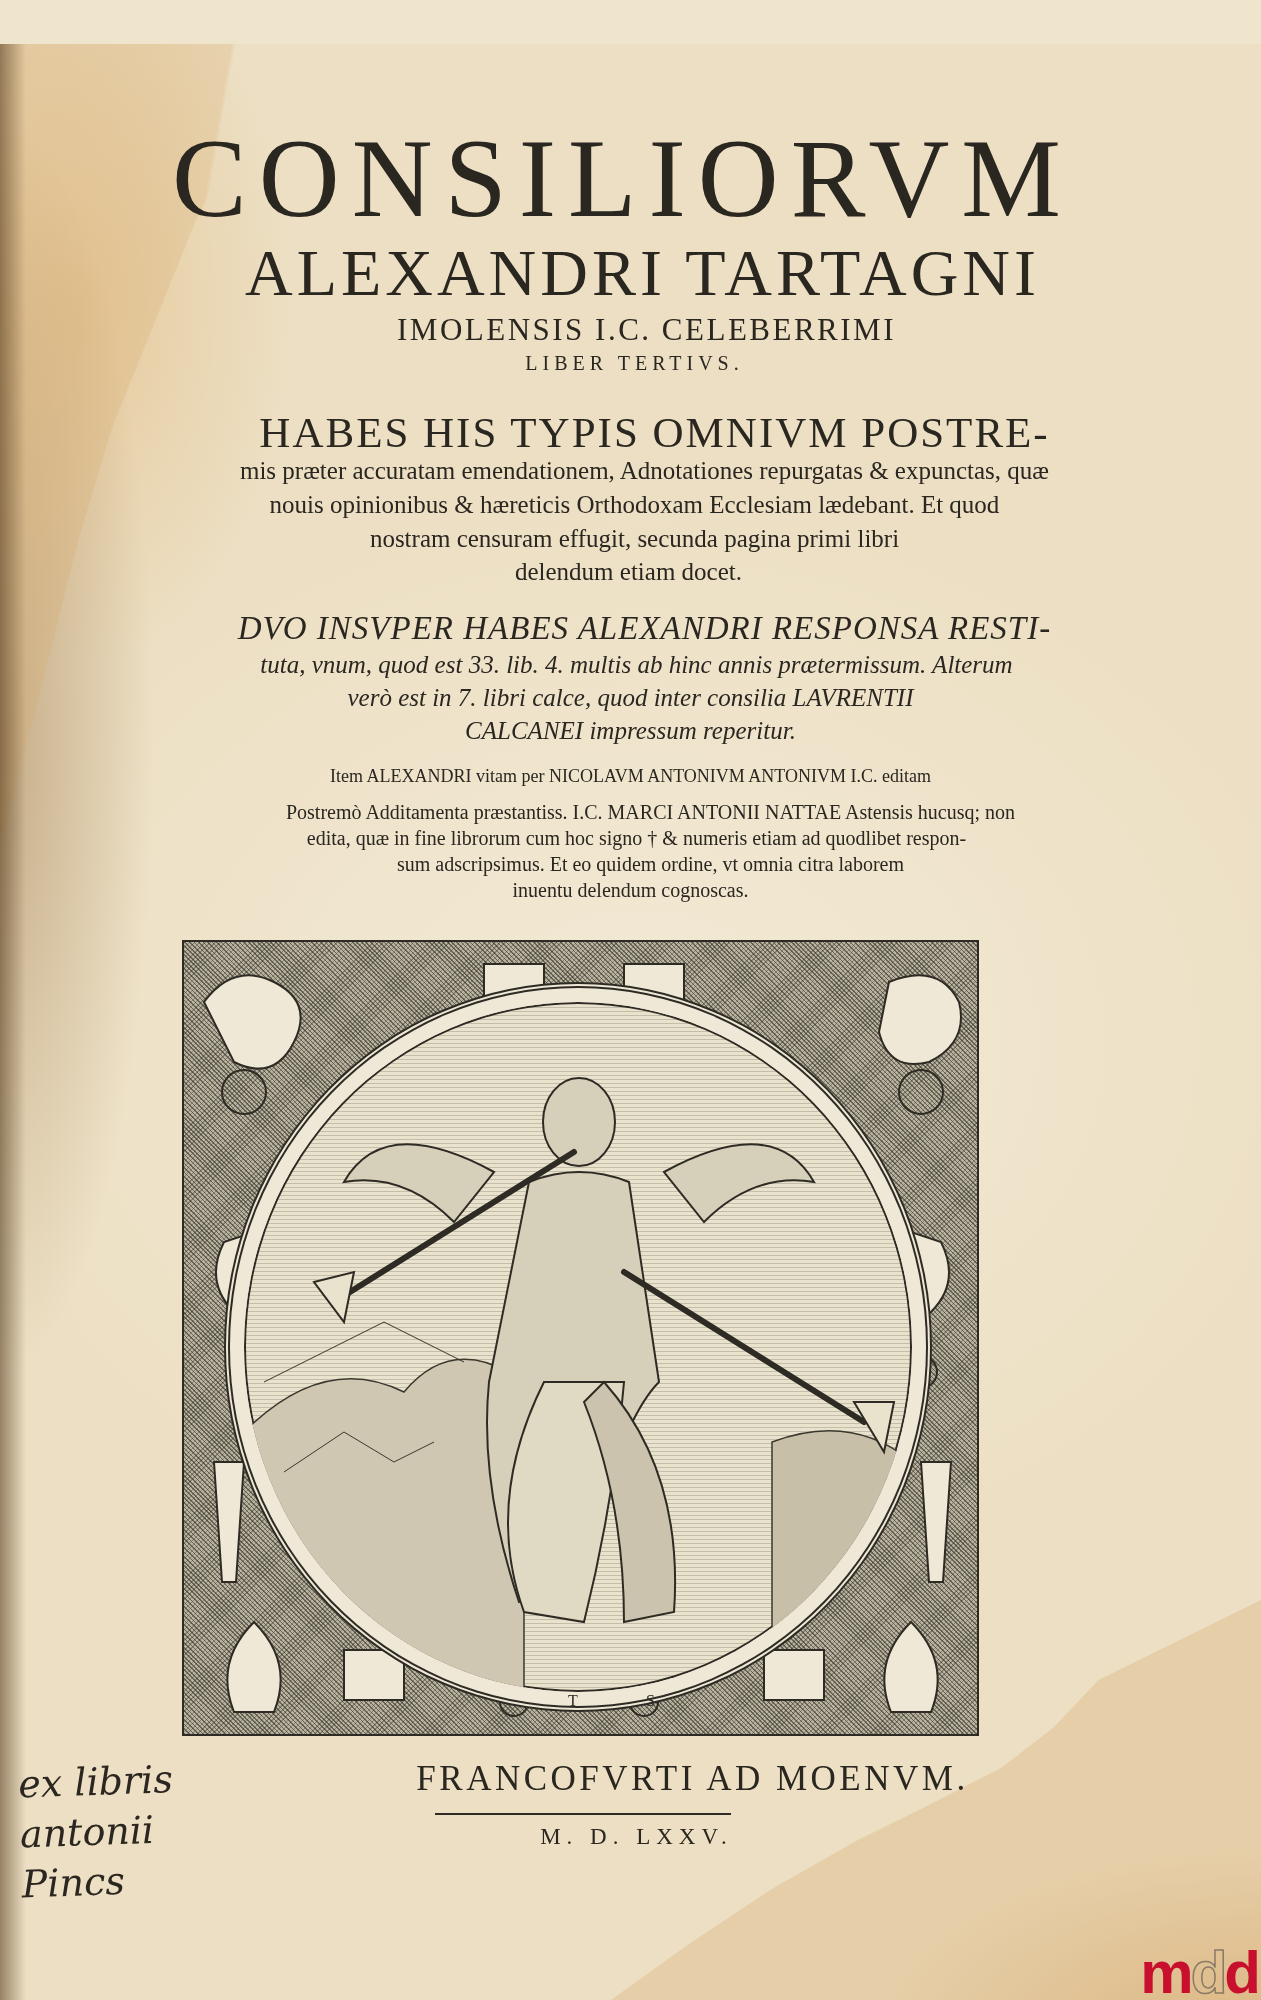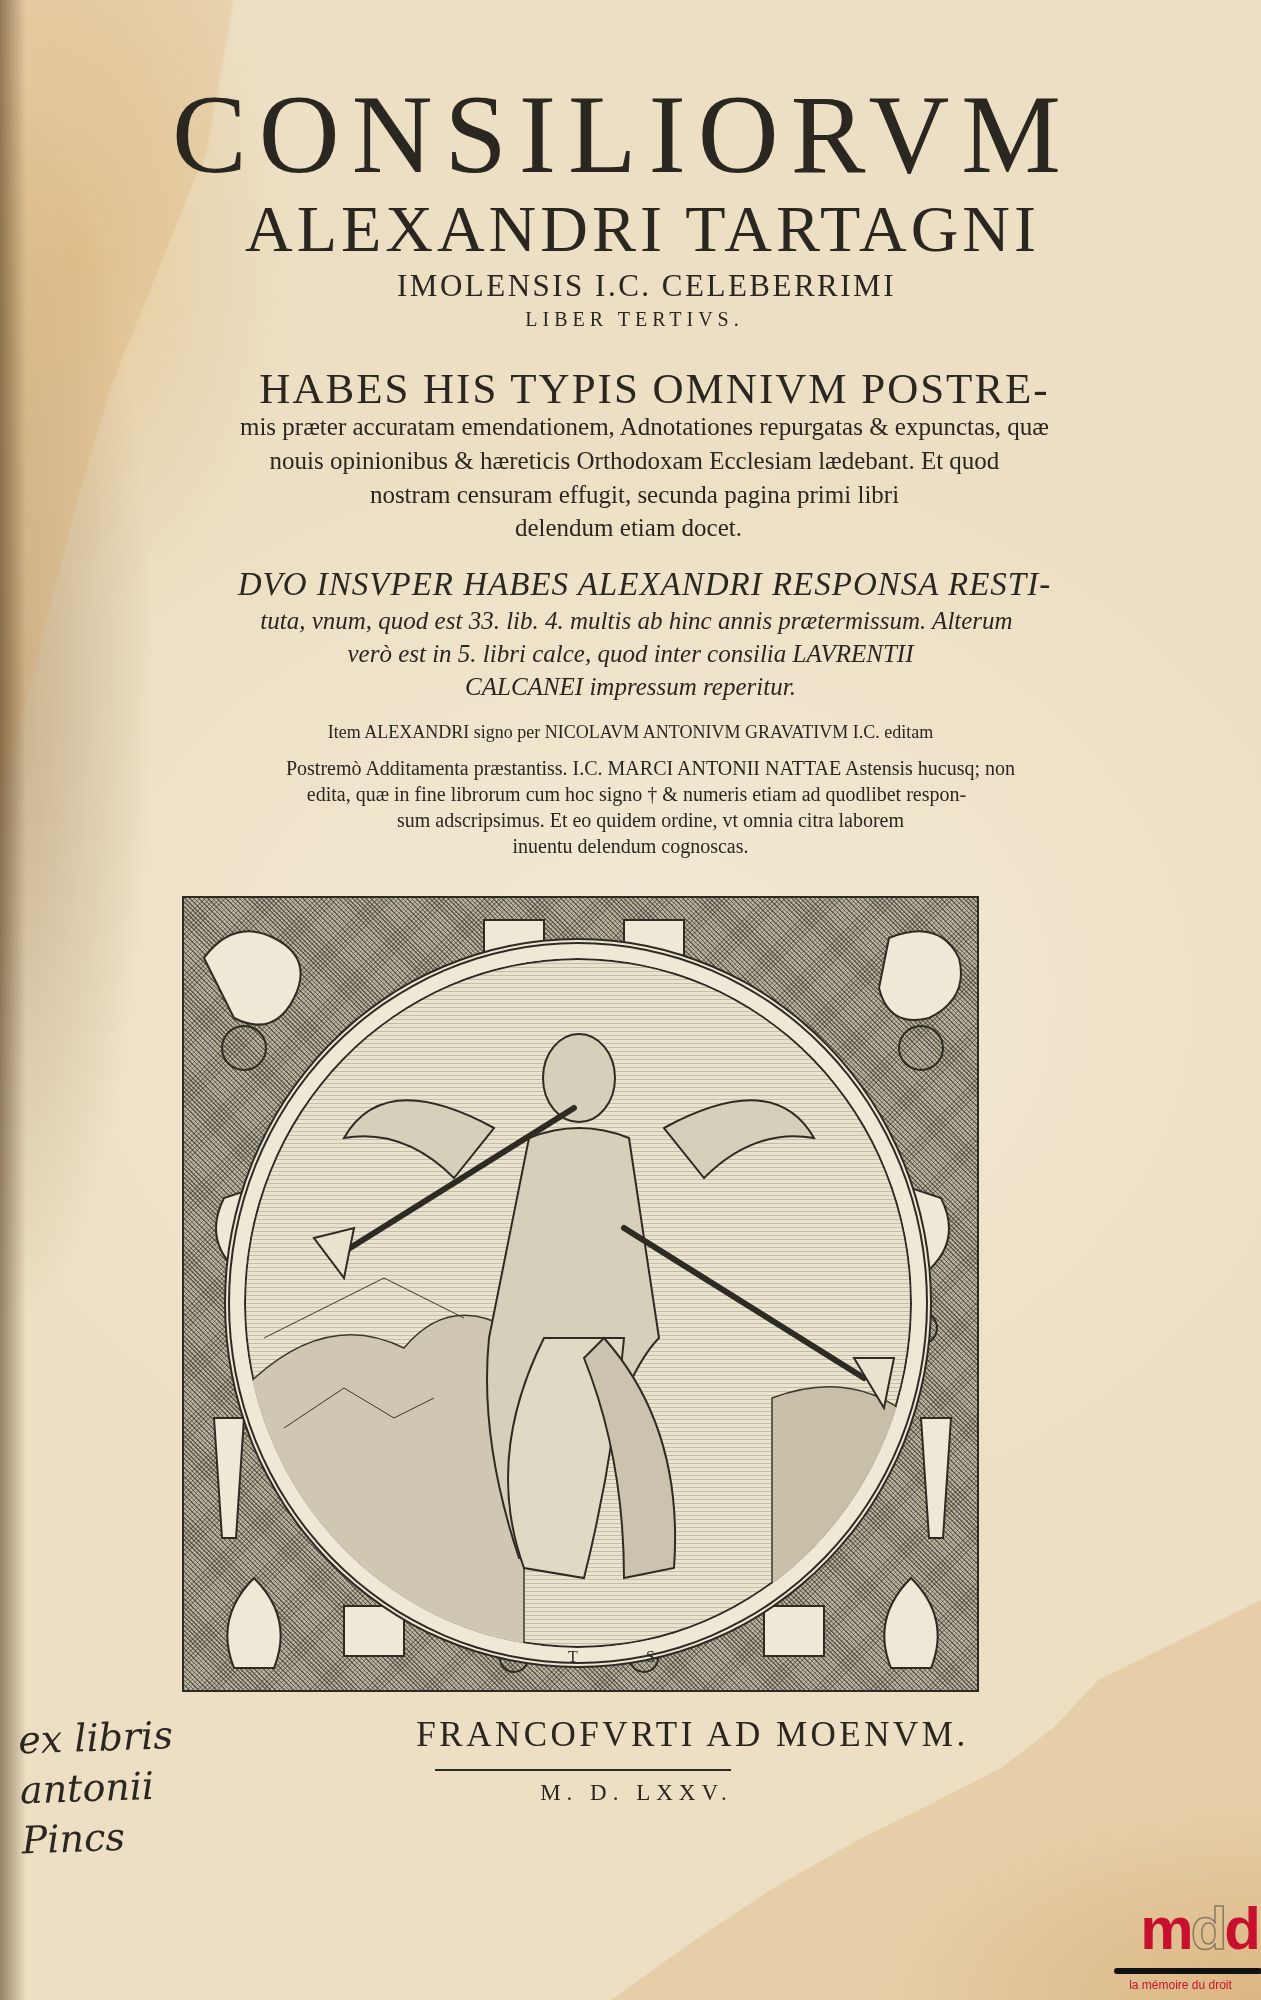--- a/index.html
+++ b/index.html
@@ -9,20 +9,21 @@
       font-family: "Liberation Serif", "DejaVu Serif", serif;
       color: #2a2620;
     }
     .page {
       position: absolute; inset: 0;
       background:
         radial-gradient(ellipse 220px 900px at 0px 700px, rgba(150,110,60,0.45), rgba(0,0,0,0) 70%),
         radial-gradient(ellipse 520px 260px at 1261px 2000px, rgba(210,160,90,0.55), rgba(0,0,0,0) 75%),
         radial-gradient(ellipse 300px 520px at 80px 260px, rgba(225,185,125,0.55), rgba(0,0,0,0) 70%),
         radial-gradient(ellipse 900px 700px at 640px 1000px, #f3ead6, #ecdfc3 80%);
+      margin-top: 44px;
     }
     .stain-left {
       position: absolute; left: 0; top: 0; width: 280px; height: 800px;
       background: linear-gradient(100deg, rgba(215,170,110,0.35) 0%, rgba(215,170,110,0.25) 55%, rgba(0,0,0,0) 56%);
       clip-path: polygon(0 0, 100% 0, 85% 12%, 70% 22%, 55% 35%, 40% 48%, 28% 62%, 15% 80%, 0 100%);
     }
     .stain-br {
       position: absolute; right: 0; bottom: 0; width: 650px; height: 400px;
       background: rgba(214,170,110,0.30);
       clip-path: polygon(100% 0, 90% 8%, 75% 20%, 68% 32%, 60% 42%, 48% 52%, 38% 60%, 25% 72%, 12% 86%, 0 100%, 100% 100%);
@@ -121,24 +122,24 @@
   <div class="line title4">LIBER TERTIVS.</div>
 
   <div class="line habes-head">HABES HIS TYPIS OMNIVM POSTRE-</div>
   <div class="line body-l b1">mis præter accuratam emendationem, Adnotationes repurgatas &amp; expunctas, quæ</div>
   <div class="line body-l b2">nouis opinionibus &amp; hæreticis Orthodoxam Ecclesiam lædebant. Et quod</div>
   <div class="line body-l b3">nostram censuram effugit, secunda pagina primi libri</div>
   <div class="line body-l b4">delendum etiam docet.</div>
 
   <div class="line it duo-head">DVO INSVPER HABES ALEXANDRI RESPONSA RESTI-</div>
   <div class="line it i1">tuta, vnum, quod est 33. lib. 4. multis ab hinc annis prætermissum. Alterum</div>
-  <div class="line it i2">verò est in 5. libri calce, quod inter consilia LAVRENTII</div>
+  <div class="line it i2">verò est in 7. libri calce, quod inter consilia LAVRENTII</div>
   <div class="line it i3">CALCANEI impressum reperitur.</div>
 
-  <div class="line item">Item ALEXANDRI signo per NICOLAVM ANTONIVM GRAVATIVM I.C. editam</div>
+  <div class="line item">Item ALEXANDRI vitam per NICOLAVM ANTONIVM ANTONIVM I.C. editam</div>
   <div class="line postremo1">Postremò Additamenta præstantiss. I.C. MARCI ANTONII NATTAE Astensis hucusq; non</div>
   <div class="line postremo2">edita, quæ in fine librorum cum hoc signo † &amp; numeris etiam ad quodlibet respon-</div>
   <div class="line postremo3">sum adscripsimus. Et eo quidem ordine, vt omnia citra laborem</div>
   <div class="line postremo4">inuentu delendum cognoscas.</div>
 
   <div class="woodcut">
     <svg class="wc-svg" width="797" height="796" viewBox="0 0 797 796">
       <g fill="#efe8d6" stroke="#2d2b24" stroke-width="2">
         <path d="M20 60 q 30 -40 70 -20 q 40 20 20 60 q -20 40 -60 20 z"></path>
         <path d="M705 40 q 50 -20 70 20 q 10 40 -30 60 q -40 10 -50 -30 z"></path>

